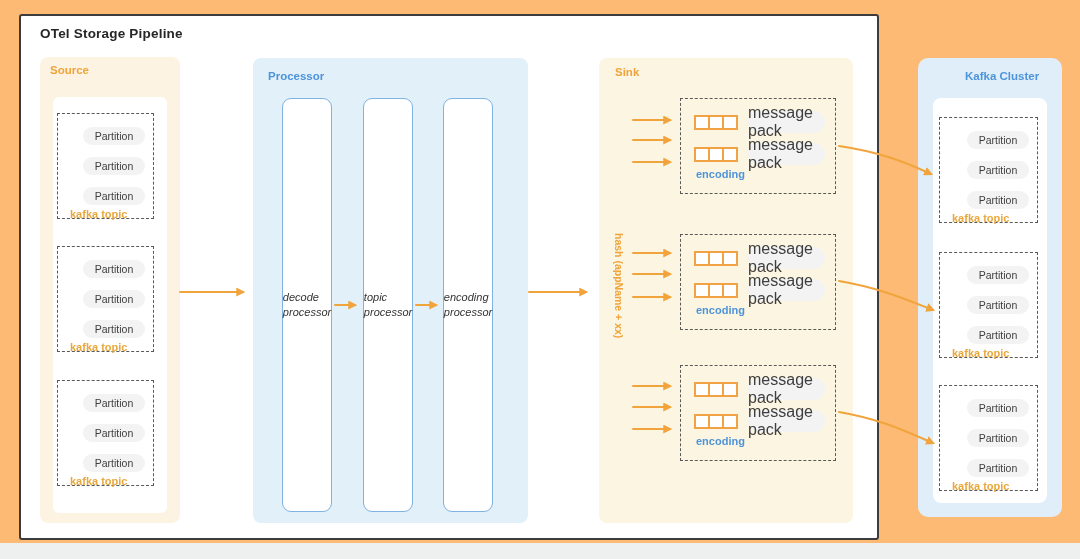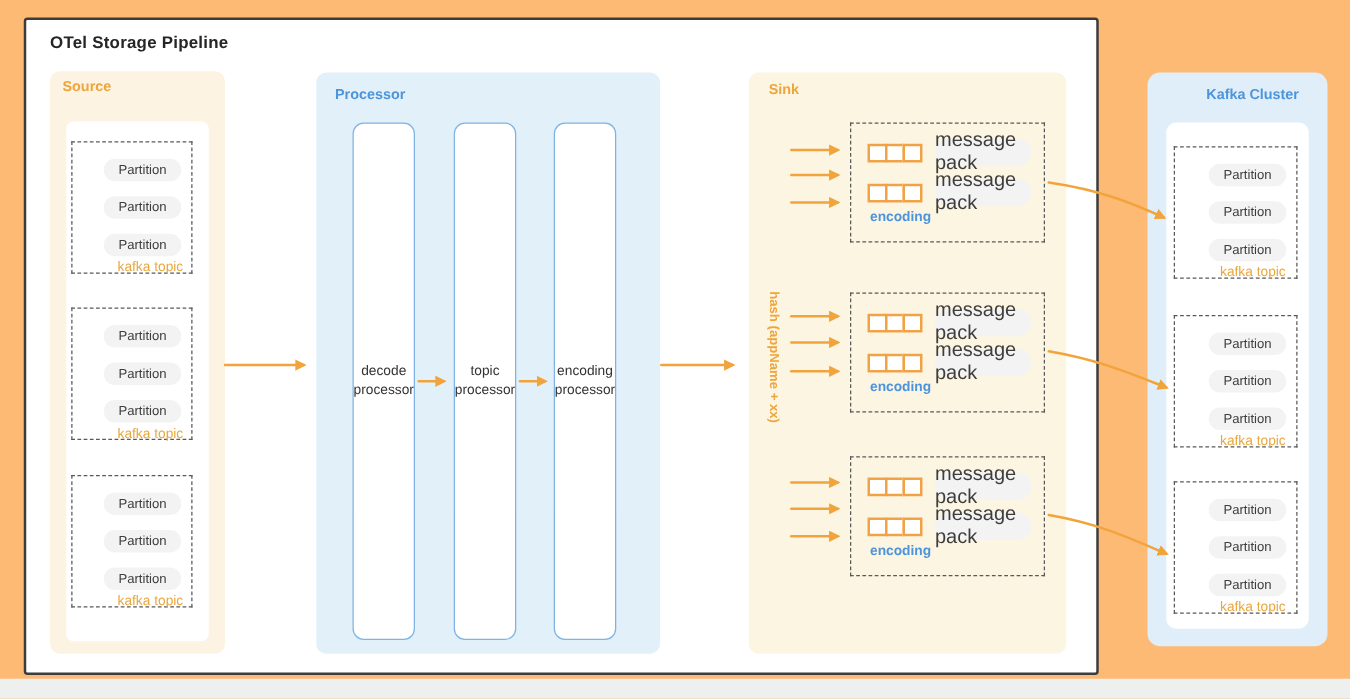--- a/index.html
+++ b/index.html
@@ -20,25 +20,25 @@
   .sec-label { position:absolute; font-size:11.5px; font-weight:bold; }
   .lbl-orange { color:#f0a43c; }
   .lbl-blue { color:#4d94db; }
 
   .white-panel { position:absolute; background:#ffffff; border-radius:6px; }
 
   .topic-box { position:absolute; width:97px; height:106px; border:1.5px dashed #595959; background:#ffffff; }
   .pill { position:absolute; right:8px; width:62px; height:18px; background:#f3f3f4; border-radius:9px;
           display:flex; align-items:center; justify-content:center; font-size:10.5px; color:#3e3e3e; }
   .pill.p1 { top:13px; } .pill.p2 { top:43px; } .pill.p3 { top:73px; }
-  .topic-label { position:absolute; left:12px; top:94px; font-size:11px; font-weight:normal; color:#e9a83e;margin-left:24px; }
+  .topic-label { position:absolute; left:12px; top:94px; font-size:11px; font-weight:bold; color:#e9a83e; }
 
   .pillar { position:absolute; top:40px; width:50px; height:414px; background:#ffffff;
             border:1.5px solid #7fb3e3; border-radius:9px; display:flex; align-items:center; justify-content:center; }
-  .pillar .stage { text-align:center; font-size:11px; line-height:15px; color:#333333; }
+  .pillar .stage { text-align:left; font-size:11px; line-height:15px; color:#333333;font-style:italic; }
 
   .enc-box { position:absolute; left:81px; width:156px; height:96px; border:1.5px dashed #595959; }
   .mgrid { position:absolute; left:13px; display:flex; }
   .mgrid .cell { width:16px; height:15px; background:#ffffff; border:2px solid #f0a244; }
   .mgrid .cell + .cell { margin-left:-2px; }
   .mp-pill { position:absolute; right:10px; width:77px; height:22px; background:#f3f3f4; border-radius:11px;
              display:flex; align-items:center; justify-content:center; font-size:16px; color:#3e3e3e; }
   .enc-label { position:absolute; left:15px; top:69px; font-size:11px; font-weight:bold; color:#4d94db; }
 
   .hash-label { position:absolute; left:14px; top:175px; height:104px; writing-mode:vertical-rl;

